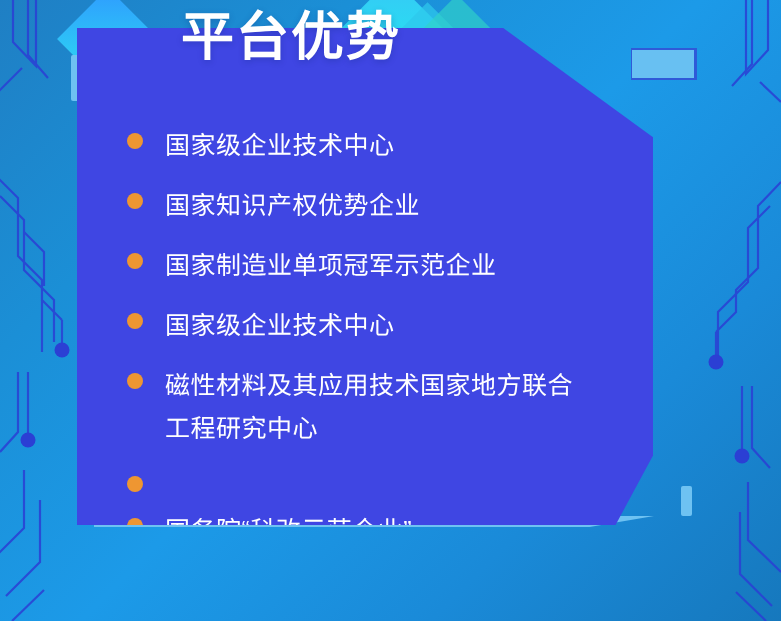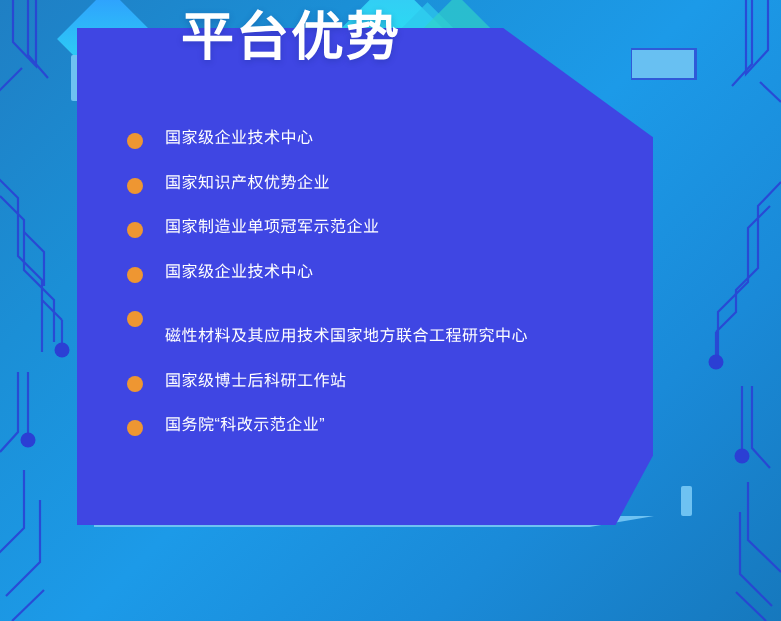--- a/index.html
+++ b/index.html
@@ -156,28 +156,27 @@
     width: 16px;
     height: 16px;
     border-radius: 50%;
     background: #ee9632;
     margin-left: 50px;
     margin-top: 9px;
   }
   .item-text {
     margin-left: 22px;
     color: #ffffff;
-    font-size: 16px;
+    font-size: 25px;
     line-height: 1.72;
     letter-spacing: 0.5px;
     max-width: 430px;
   }
   .item-text.wrap {
     max-width: 420px;
-    margin-top: 20px;
   }
 </style>
 </head>
 <body>
 
 <div id="stage">
 
   <svg class="circuit" viewBox="0 0 781 621" xmlns="http://www.w3.org/2000/svg">
     <g stroke="#2b3fd4" stroke-width="2.2" fill="none" opacity="0.85">
 
@@ -248,21 +247,20 @@
           <div class="list-item">
             <span class="bullet"></span>
             <span class="item-text">国家级企业技术中心</span>
           </div>
           <div class="list-item">
             <span class="bullet"></span>
             <span class="item-text wrap">磁性材料及其应用技术国家地方联合工程研究中心</span>
           </div>
           <div class="list-item">
             <span class="bullet"></span>
-            <span class="item-text">国家级博士后科研工作站</span>
           </div>
           <div class="list-item">
             <span class="bullet"></span>
             <span class="item-text">国务院“科改示范企业”</span>
           </div>
         </div>
     </div>
   </div>
 
   <div class="title">平台优势</div>

